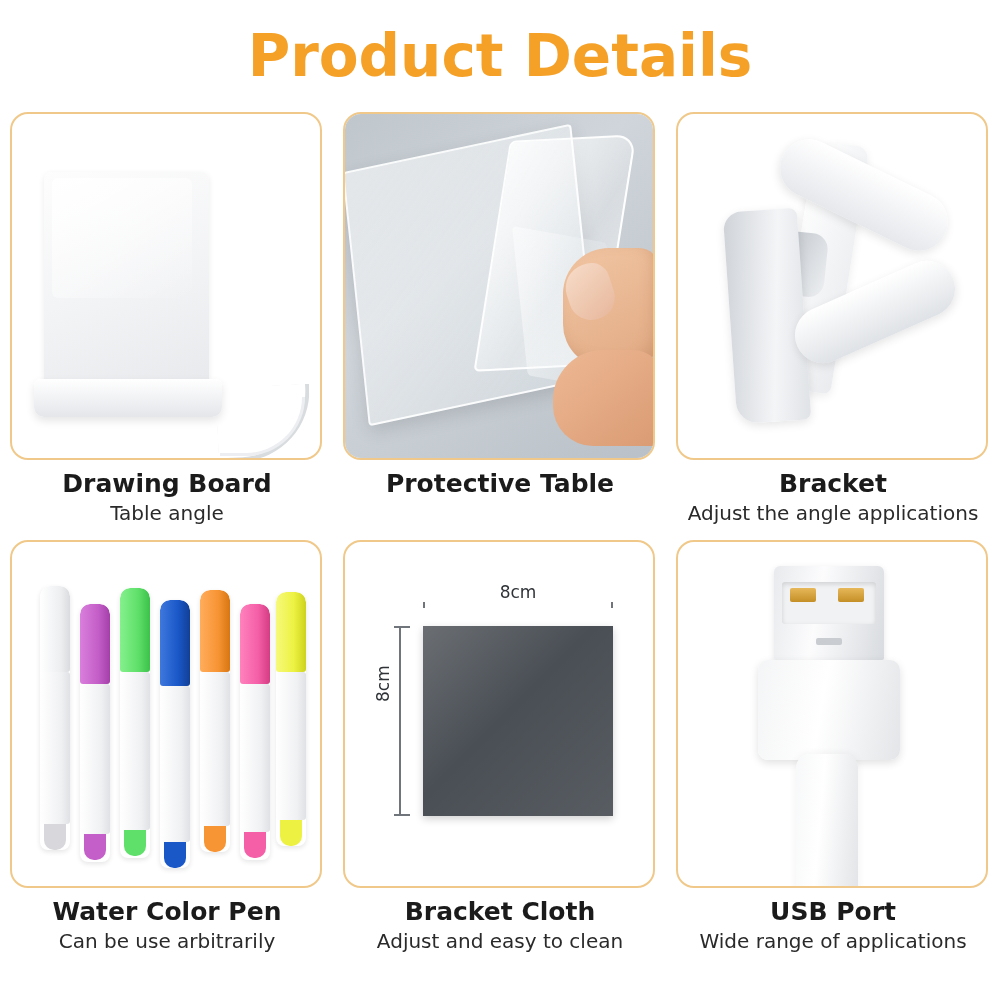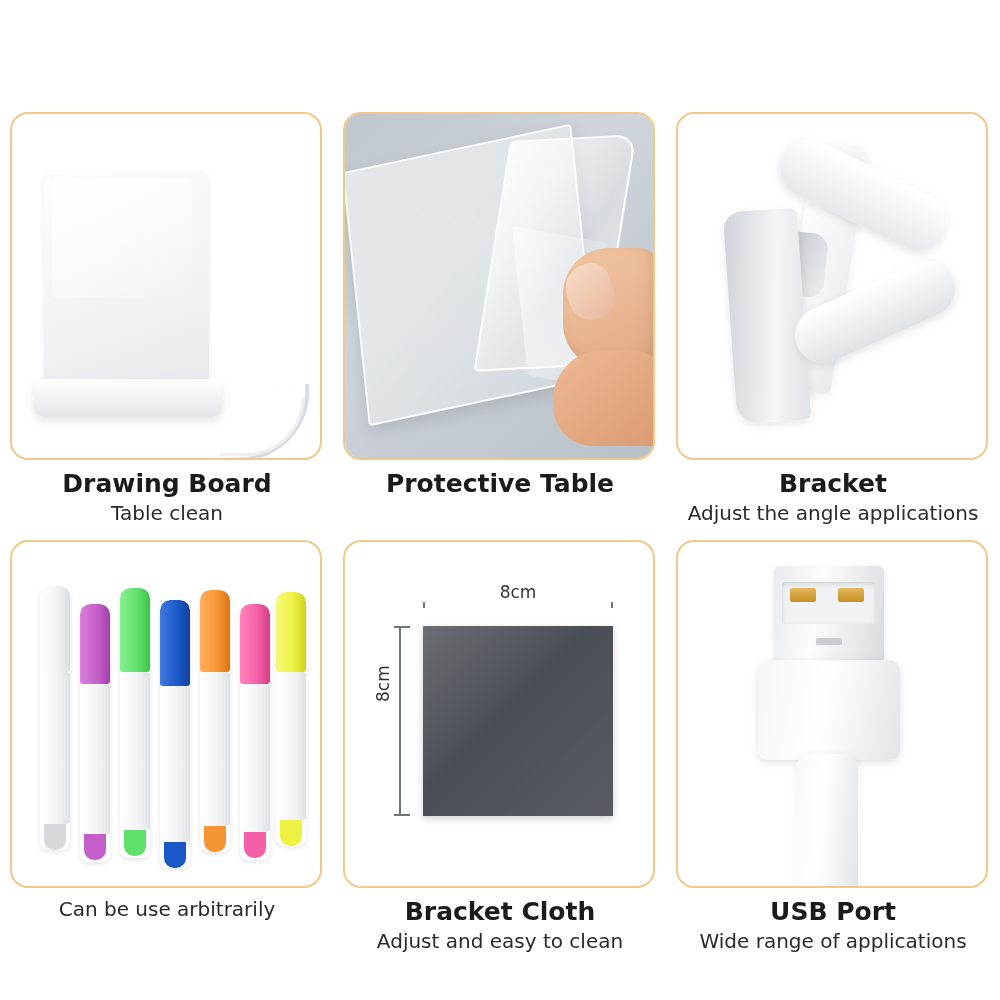--- a/index.html
+++ b/index.html
@@ -421,33 +421,34 @@
     border-radius: 14px 14px 0 0;
     box-shadow: 0 0 8px rgba(0,0,0,0.06);
   }
 
 </style>
 </head>
 <body>
 
 <div class="page">
 
+  <div class="title">Product Details</div>
 
   <div class="grid">
 
     <div class="cell">
       <div class="imgbox">
         <div class="lamp-panel"></div>
         <div class="lamp-base"></div>
         <div class="lamp-cable"></div>
         <div class="lamp-cable2"></div>
       </div>
       <div class="caption">
         <div class="cap-title">Drawing Board</div>
-        <div class="cap-sub">Table clean</div>
+        <div class="cap-sub">Table angle</div>
       </div>
     </div>
 
     <div class="cell">
       <div class="imgbox">
         <div class="film-bg"></div>
         <div class="film-sheet"></div>
         <div class="film-peel"></div>
         <div class="film-peel2"></div>
         <div class="finger"></div>
@@ -507,20 +508,21 @@
             <div class="tip" style="top:228px; background:#f45fa7;"></div>
           </div>
           <div class="pen" style="left:264px; top:50px; height:254px;">
             <div class="cap" style="height:80px; background:linear-gradient(90deg,#f6f97a,#edf242 60%,#ccd21c);"></div>
             <div class="body" style="top:80px; height:148px;"></div>
             <div class="tip" style="top:228px; background:#edf242;"></div>
           </div>
         </div>
       </div>
       <div class="caption">
+        <div class="cap-title">Water Color Pen</div>
         <div class="cap-sub">Can be use arbitrarily</div>
       </div>
     </div>
 
     <div class="cell">
       <div class="imgbox">
         <div class="dim-h"></div>
         <div class="dim-h-label">8cm</div>
         <div class="dim-v"></div>
         <div class="dim-v-label">8cm</div>

